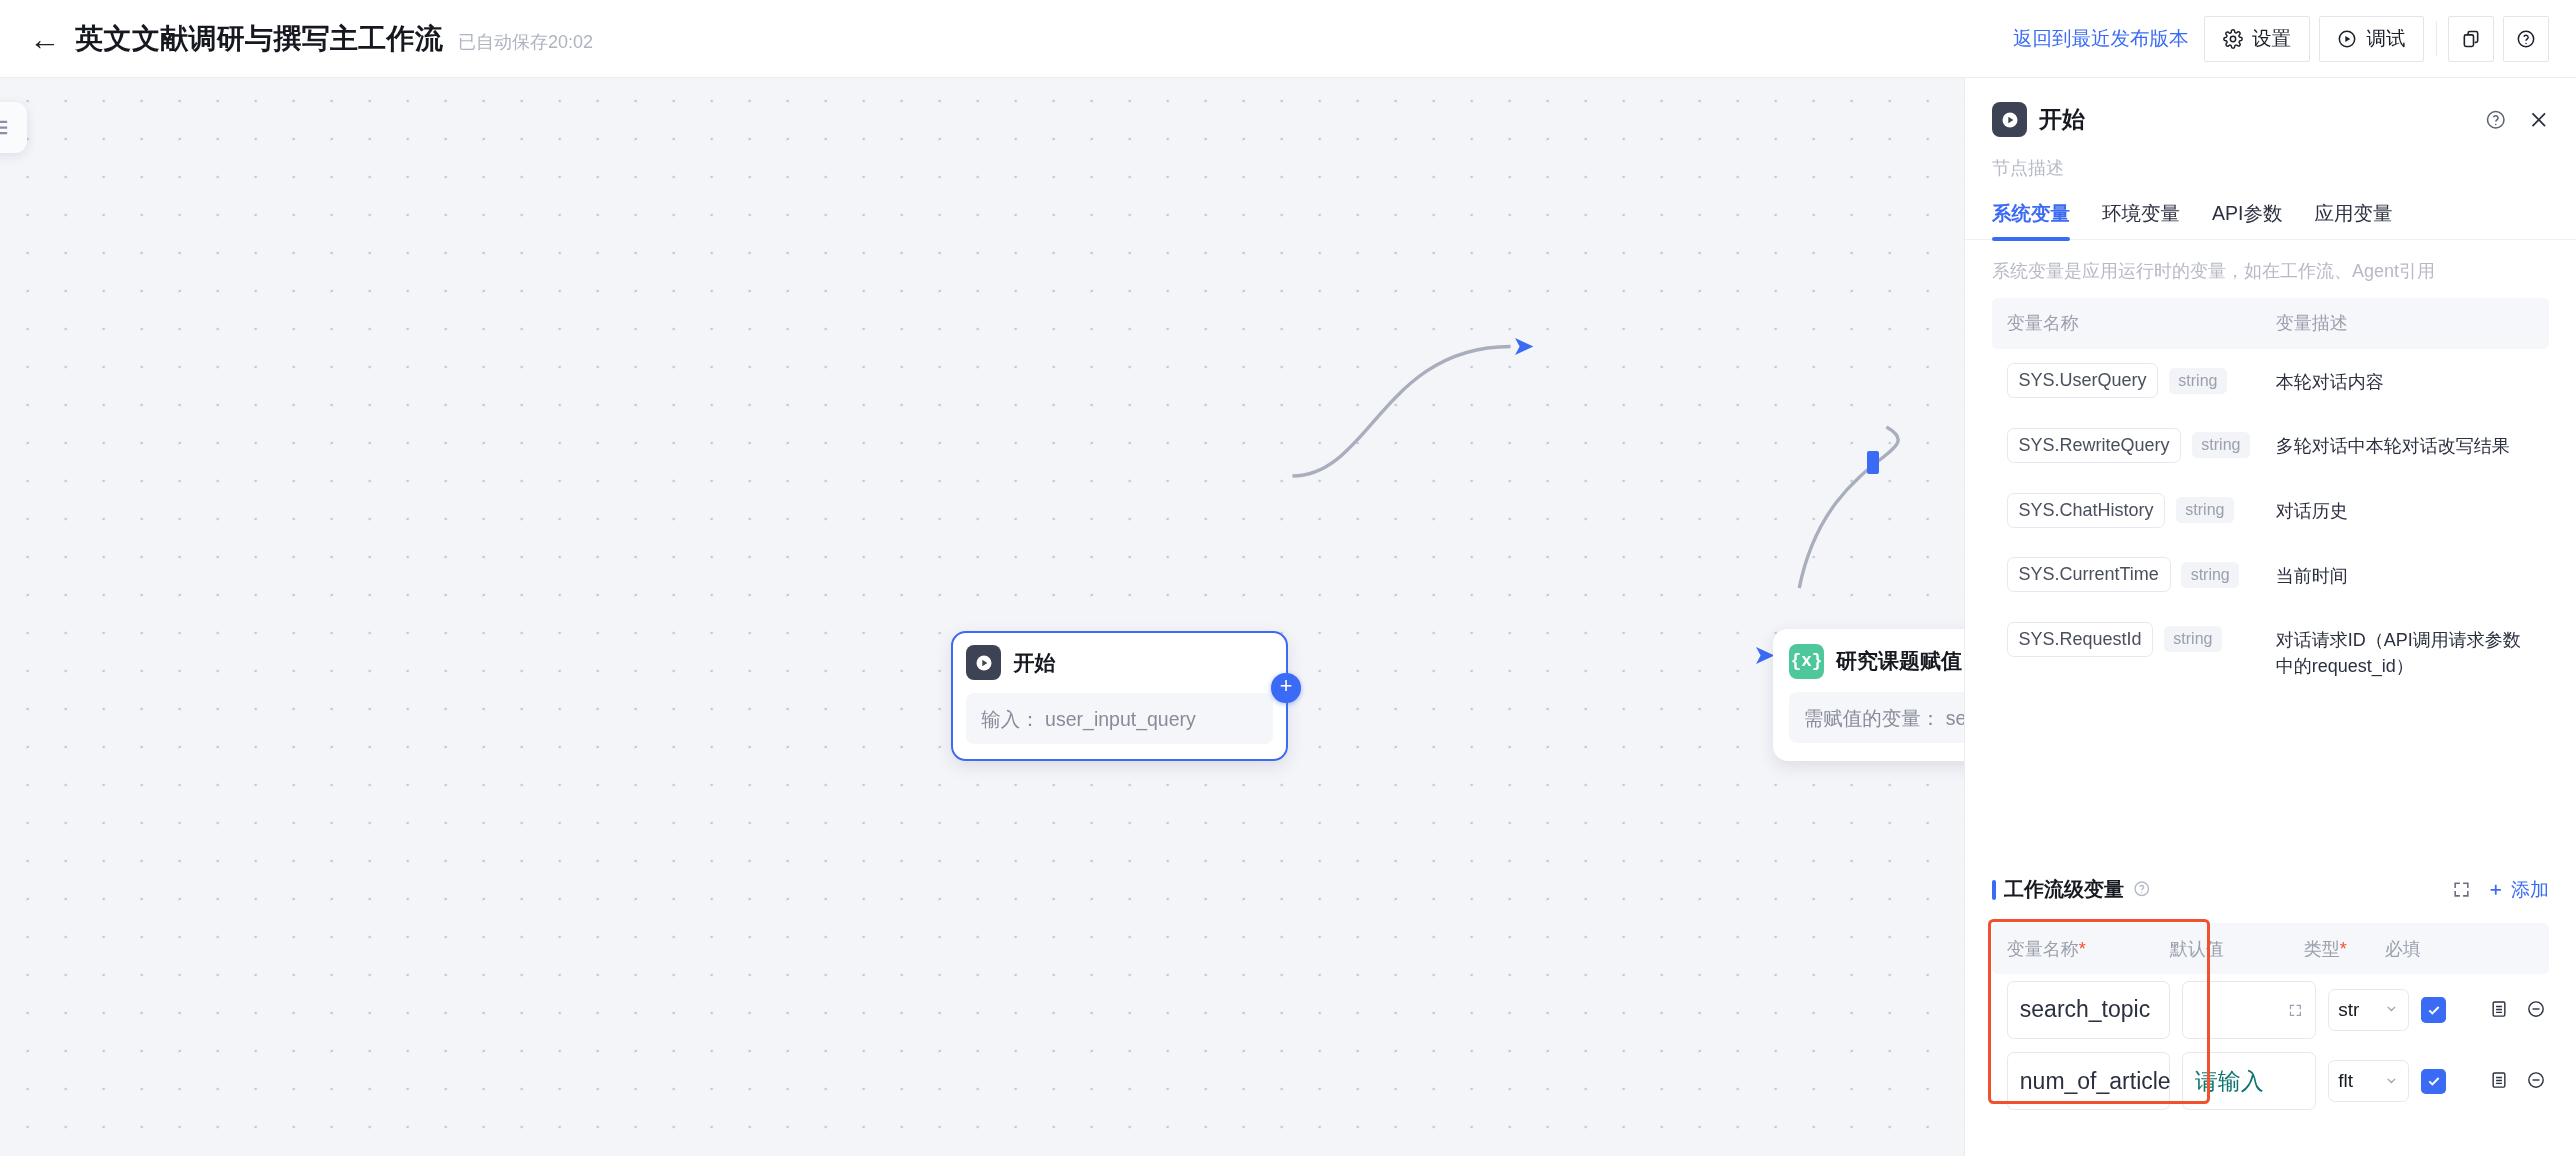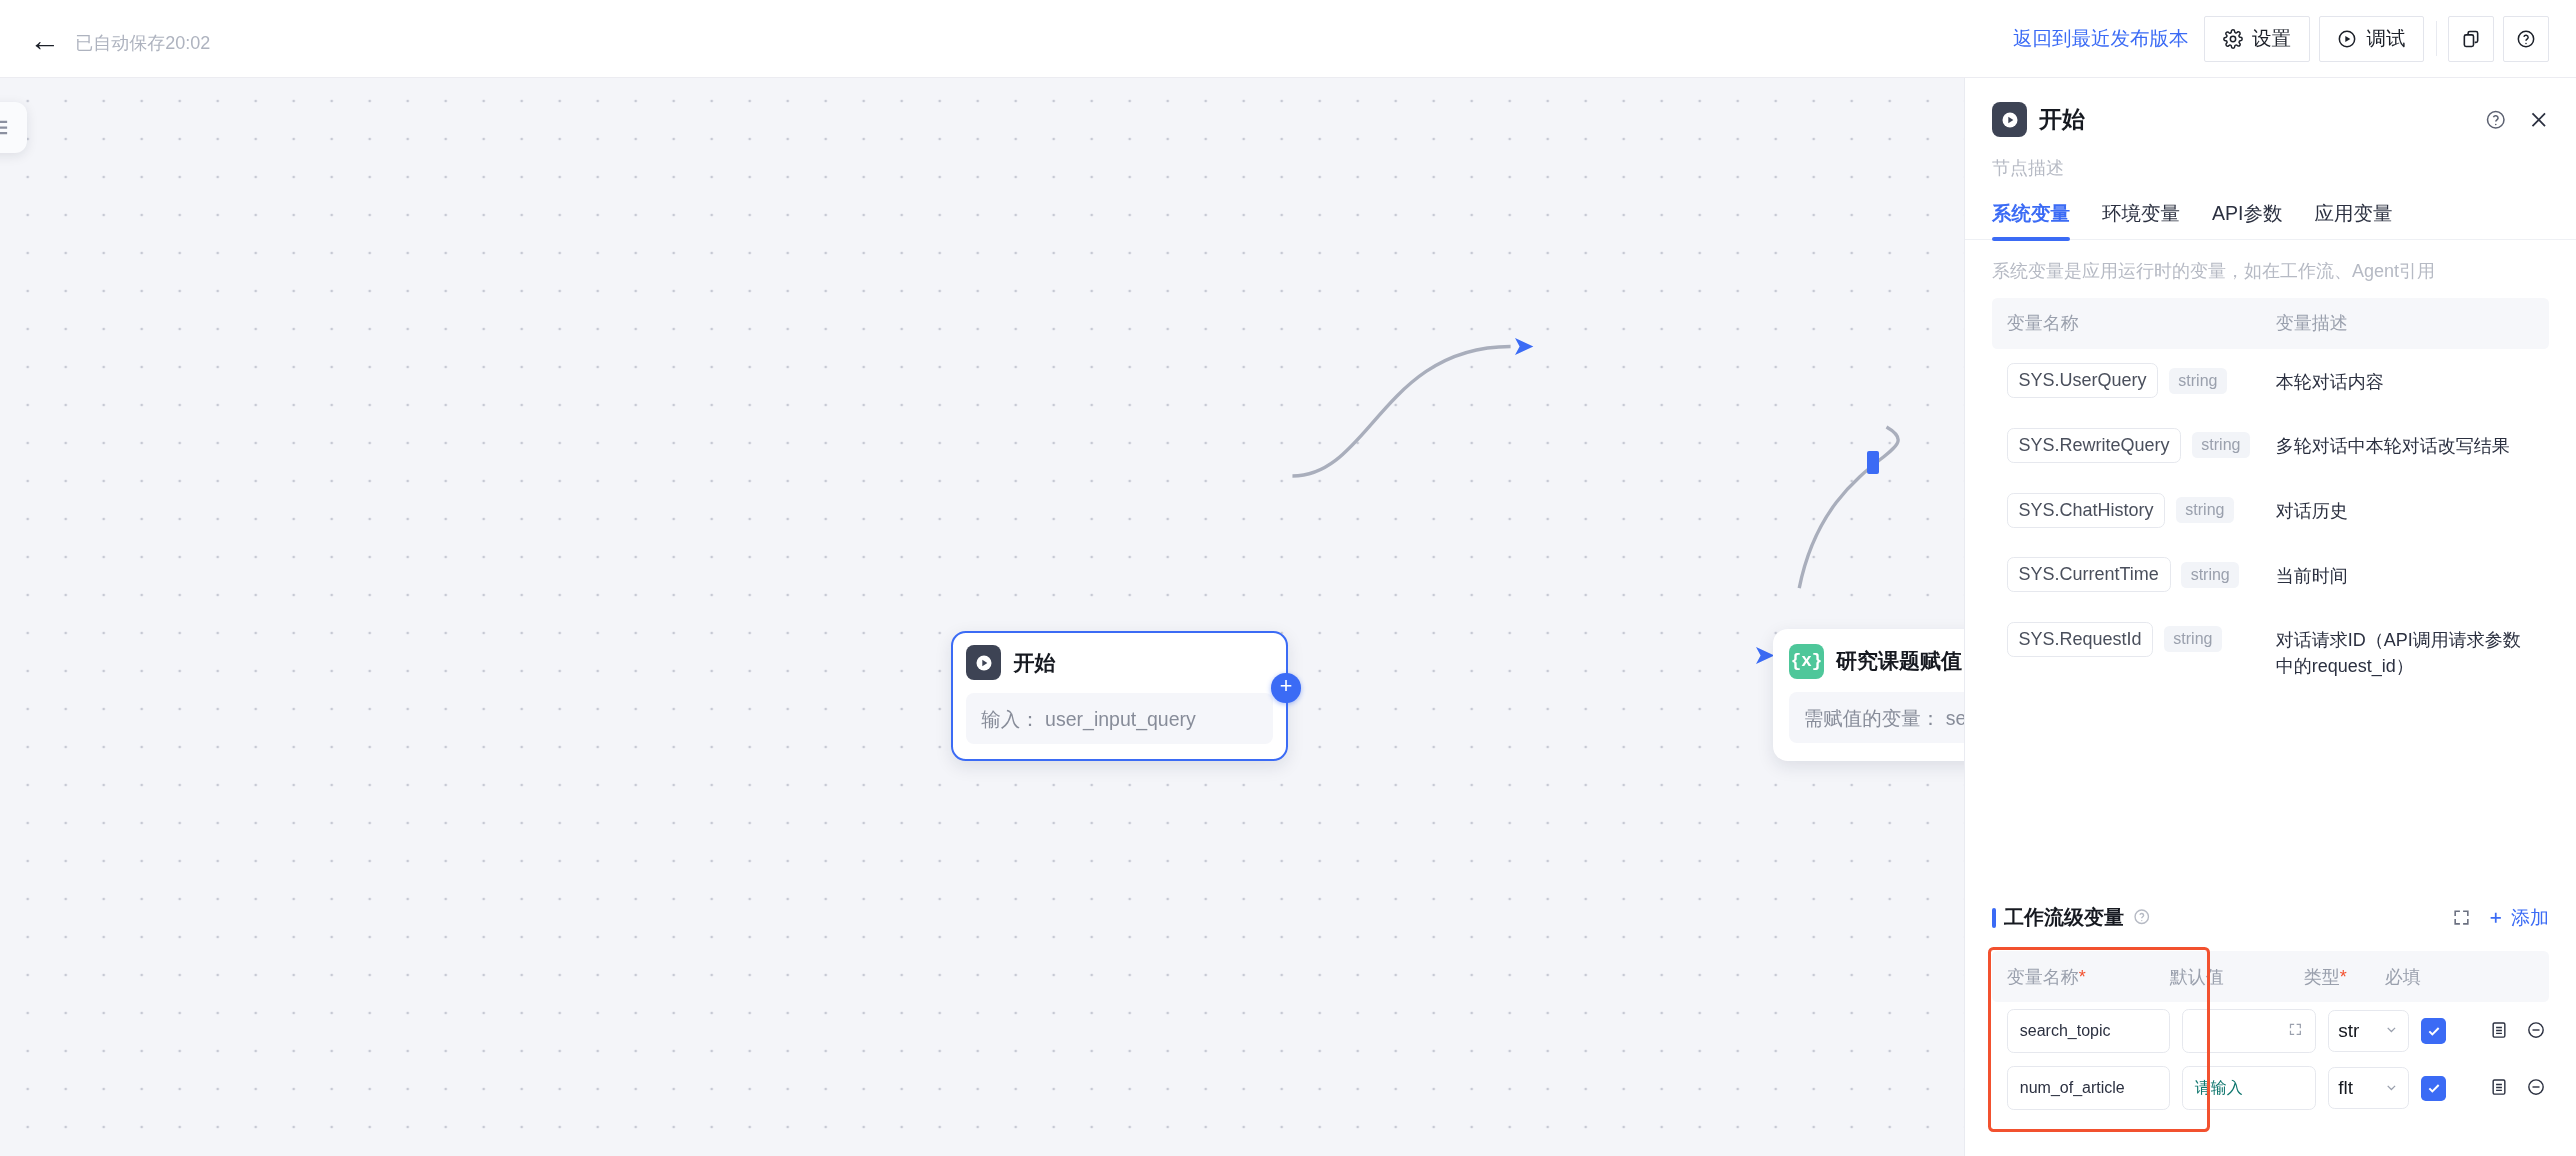--- a/index.html
+++ b/index.html
@@ -105,37 +105,38 @@
   .vtype { background: #f2f4f8; border-radius: 5.4px; padding: 4px 9.4px; font-size: 16px; color: #9aa0ad; }
   .vt-c2 { font-size: 18px; color: #2b3040; line-height: 1.45; padding-top: 5.4px; }
 
   
   .wf-wrap { margin: 14.8px 27px 0 27px; position: relative; }
   .redbox { position: absolute; left: -4px; top: -4px; width: 222px; height: 185px; border: 3.4px solid #f2512f; border-radius: 5.4px; pointer-events: none; z-index: 5; }
   .wf-head { display: grid; grid-template-columns: 163px 134px 81px 114px; background: #f6f7fa; border-radius: 5.4px; padding: 13.4px 14.8px; }
   .wf-h { font-size: 18px; color: #9aa0ad; }
   .req-star { color: #f2512f; }
   .wf-row { display: grid; grid-template-columns: 163px 134px 81px 56px 1fr; align-items: center; column-gap: 12px; padding: 6.7px 14.8px; }
-  .inp { height: 44px; border: 0.7px solid #e6e8ee; border-radius: 6.7px; background: #fff; display: flex; align-items: center; padding: 0 12px; font-size: 16px; color: #2b3040; }
+  .inp { height: 58px; border: 0.7px solid #e6e8ee; border-radius: 6.7px; background: #fff; display: flex; align-items: center; padding: 0 12px; font-size: 23px; color: #2b3040; }
   .inp .ph { color: #0f766e; }
   .inp .expand { margin-left: auto; }
   .sel { height: 42px; border: 0.7px solid #e6e8ee; border-radius: 6.7px; background: #fff; display: flex; align-items: center; padding: 0 9.4px; font-size: 19px; color: #161920; }
   .sel .cv { margin-left: auto; color: #9aa0ad; }
   .ckbox { width: 25.5px; height: 25.5px; border-radius: 4.7px; background: #3b6bf5; display: flex; align-items: center; justify-content: center; }
   .rowicons { display: flex; align-items: center; gap: 17.5px; }
   .icn { cursor: pointer; }
 </style>
 </head>
 <body>
 
 <div id="app">
 
   <div class="topbar">
     <div class="tb-left">
       <span class="back-arrow">←</span>
+      <span class="doc-title">英文文献调研与撰写主工作流</span>
       <span class="autosave">已自动保存20:02</span>
     </div>
     <div class="tb-right">
       <span class="link-btn">返回到最近发布版本</span>
       <div class="tbtn">
         <svg width="20" height="20" viewBox="0 0 24 24" fill="none" stroke="#1c2029" stroke-width="1.8">
           <circle cx="12" cy="12" r="3.2"></circle>
           <path d="M19.4 15a1.6 1.6 0 0 0 .3 1.8l.1.1a2 2 0 1 1-2.8 2.8l-.1-.1a1.6 1.6 0 0 0-1.8-.3 1.6 1.6 0 0 0-1 1.5V21a2 2 0 1 1-4 0v-.1a1.6 1.6 0 0 0-1-1.5 1.6 1.6 0 0 0-1.8.3l-.1.1a2 2 0 1 1-2.8-2.8l.1-.1a1.6 1.6 0 0 0 .3-1.8 1.6 1.6 0 0 0-1.5-1H3a2 2 0 1 1 0-4h.1a1.6 1.6 0 0 0 1.5-1 1.6 1.6 0 0 0-.3-1.8l-.1-.1a2 2 0 1 1 2.8-2.8l.1.1a1.6 1.6 0 0 0 1.8.3H9a1.6 1.6 0 0 0 1-1.5V3a2 2 0 1 1 4 0v.1a1.6 1.6 0 0 0 1 1.5 1.6 1.6 0 0 0 1.8-.3l.1-.1a2 2 0 1 1 2.8 2.8l-.1.1a1.6 1.6 0 0 0-.3 1.8V9a1.6 1.6 0 0 0 1.5 1H21a2 2 0 1 1 0 4h-.1a1.6 1.6 0 0 0-1.5 1z"></path>
         </svg>
         <span>设置</span>

